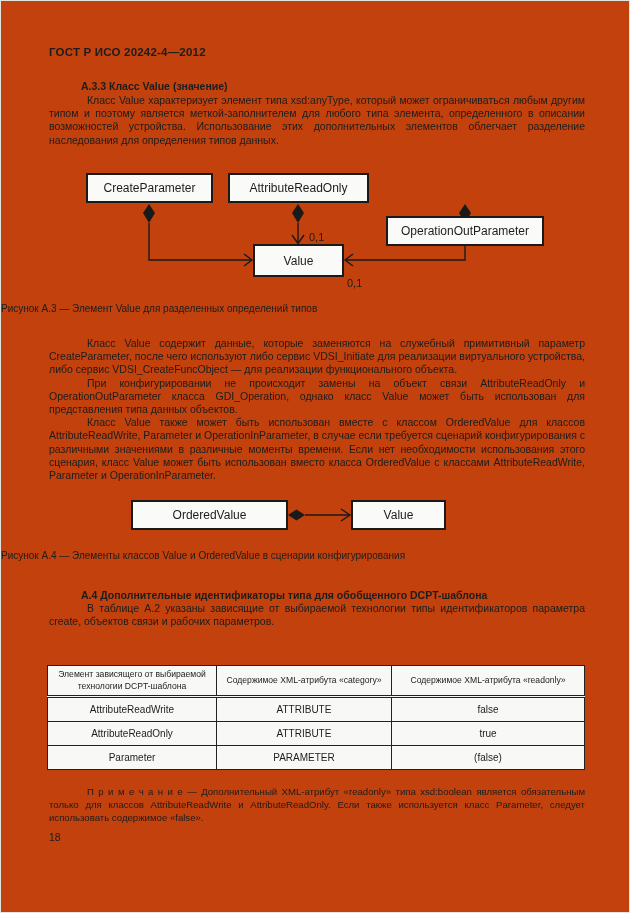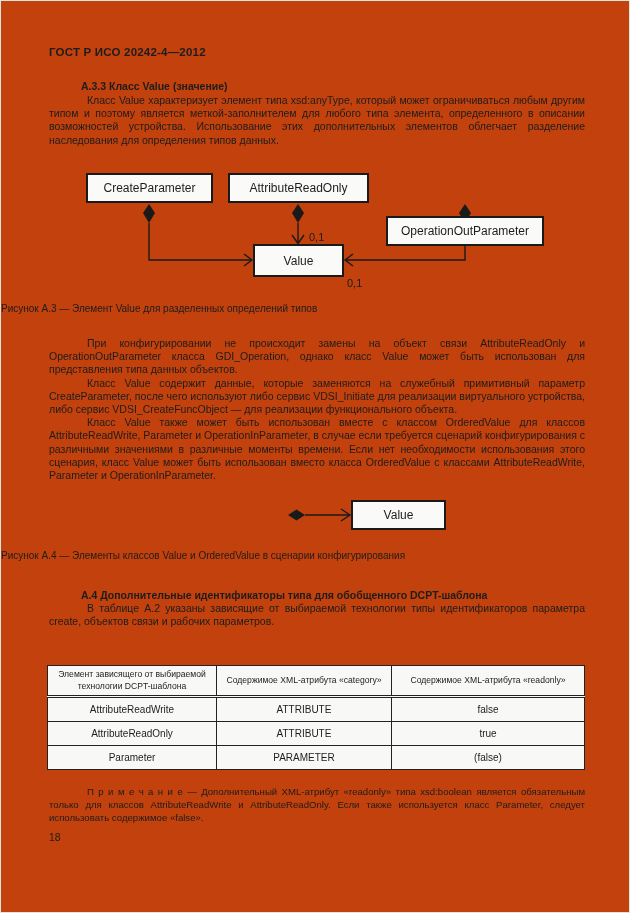--- a/index.html
+++ b/index.html
@@ -108,31 +108,32 @@
     </svg>
     <div class="dbox" style="left:37px; top:2px; width:127px; height:30px;">CreateParameter</div>
     <div class="dbox" style="left:179px; top:2px; width:141px; height:30px;">AttributeReadOnly</div>
     <div class="dbox" style="left:337px; top:2px; width:158px; height:30px;margin-top:43px;">OperationOutParameter</div>
     <div class="dbox" style="left:204px; top:73px; width:91px; height:33px;">Value</div>
   </div>
 
   <div class="fig-caption" style="top:302px;">Рисунок А.3 — Элемент Value для разделенных определений типов</div>
 
   <div class="para" style="top:336px;">
+    <p>Класс Value содержит данные, которые заменяются на служебный примитивный параметр CreateParameter, после чего используют либо сервис VDSI_Initiate для реализации виртуального устройства, либо сервис VDSI_CreateFuncObject — для реализации функционального объекта.</p>
     <p>При конфигурировании не происходит замены на объект связи AttributeReadOnly и OperationOutParameter класса GDI_Operation, однако класс Value может быть использован для представления типа данных объектов.</p>
-    <p>Класс Value содержит данные, которые заменяются на служебный примитивный параметр CreateParameter, после чего используют либо сервис VDSI_Initiate для реализации виртуального устройства, либо сервис VDSI_CreateFuncObject — для реализации функционального объекта.</p>
     <p>Класс Value также может быть использован вместе с классом OrderedValue для классов AttributeReadWrite, Parameter и OperationInParameter, в случае если требуется сценарий конфигурирования с различными значениями в различные моменты времени. Если нет необходимости использования этого сценария, класс Value может быть использован вместо класса OrderedValue с классами AttributeReadWrite, Parameter и OperationInParameter.</p>
   </div>
 
   <div class="diagram" style="top:497px; width:537px; height:36px;">
     <svg class="dsvg" width="537" height="36">
       <polygon points="239,17 247.5,11.5 256,17 247.5,22.5" fill="#1a1a1a"></polygon>
       <line x1="256" y1="17" x2="300" y2="17" stroke="#1a1a1a" stroke-width="1.4"></line>
       <polyline points="292,11 301,17 292,23" fill="none" stroke="#1a1a1a" stroke-width="1.4"></polyline>
     </svg>
+    <div class="dbox" style="left:82px; top:2px; width:157px; height:30px;">OrderedValue</div>
     <div class="dbox" style="left:302px; top:2px; width:95px; height:30px;">Value</div>
   </div>
 
   <div class="fig-caption" style="top:549px;">Рисунок А.4 — Элементы классов Value и OrderedValue в сценарии конфигурирования</div>
 
   <div class="h-sub" style="top:588px;">А.4 Дополнительные идентификаторы типа для обобщенного DCPT-шаблона</div>
 
   <div class="para" style="top:601px;">
     <p>В таблице А.2 указаны зависящие от выбираемой технологии типы идентификаторов параметра create, объектов связи и рабочих параметров.</p>
   </div>

